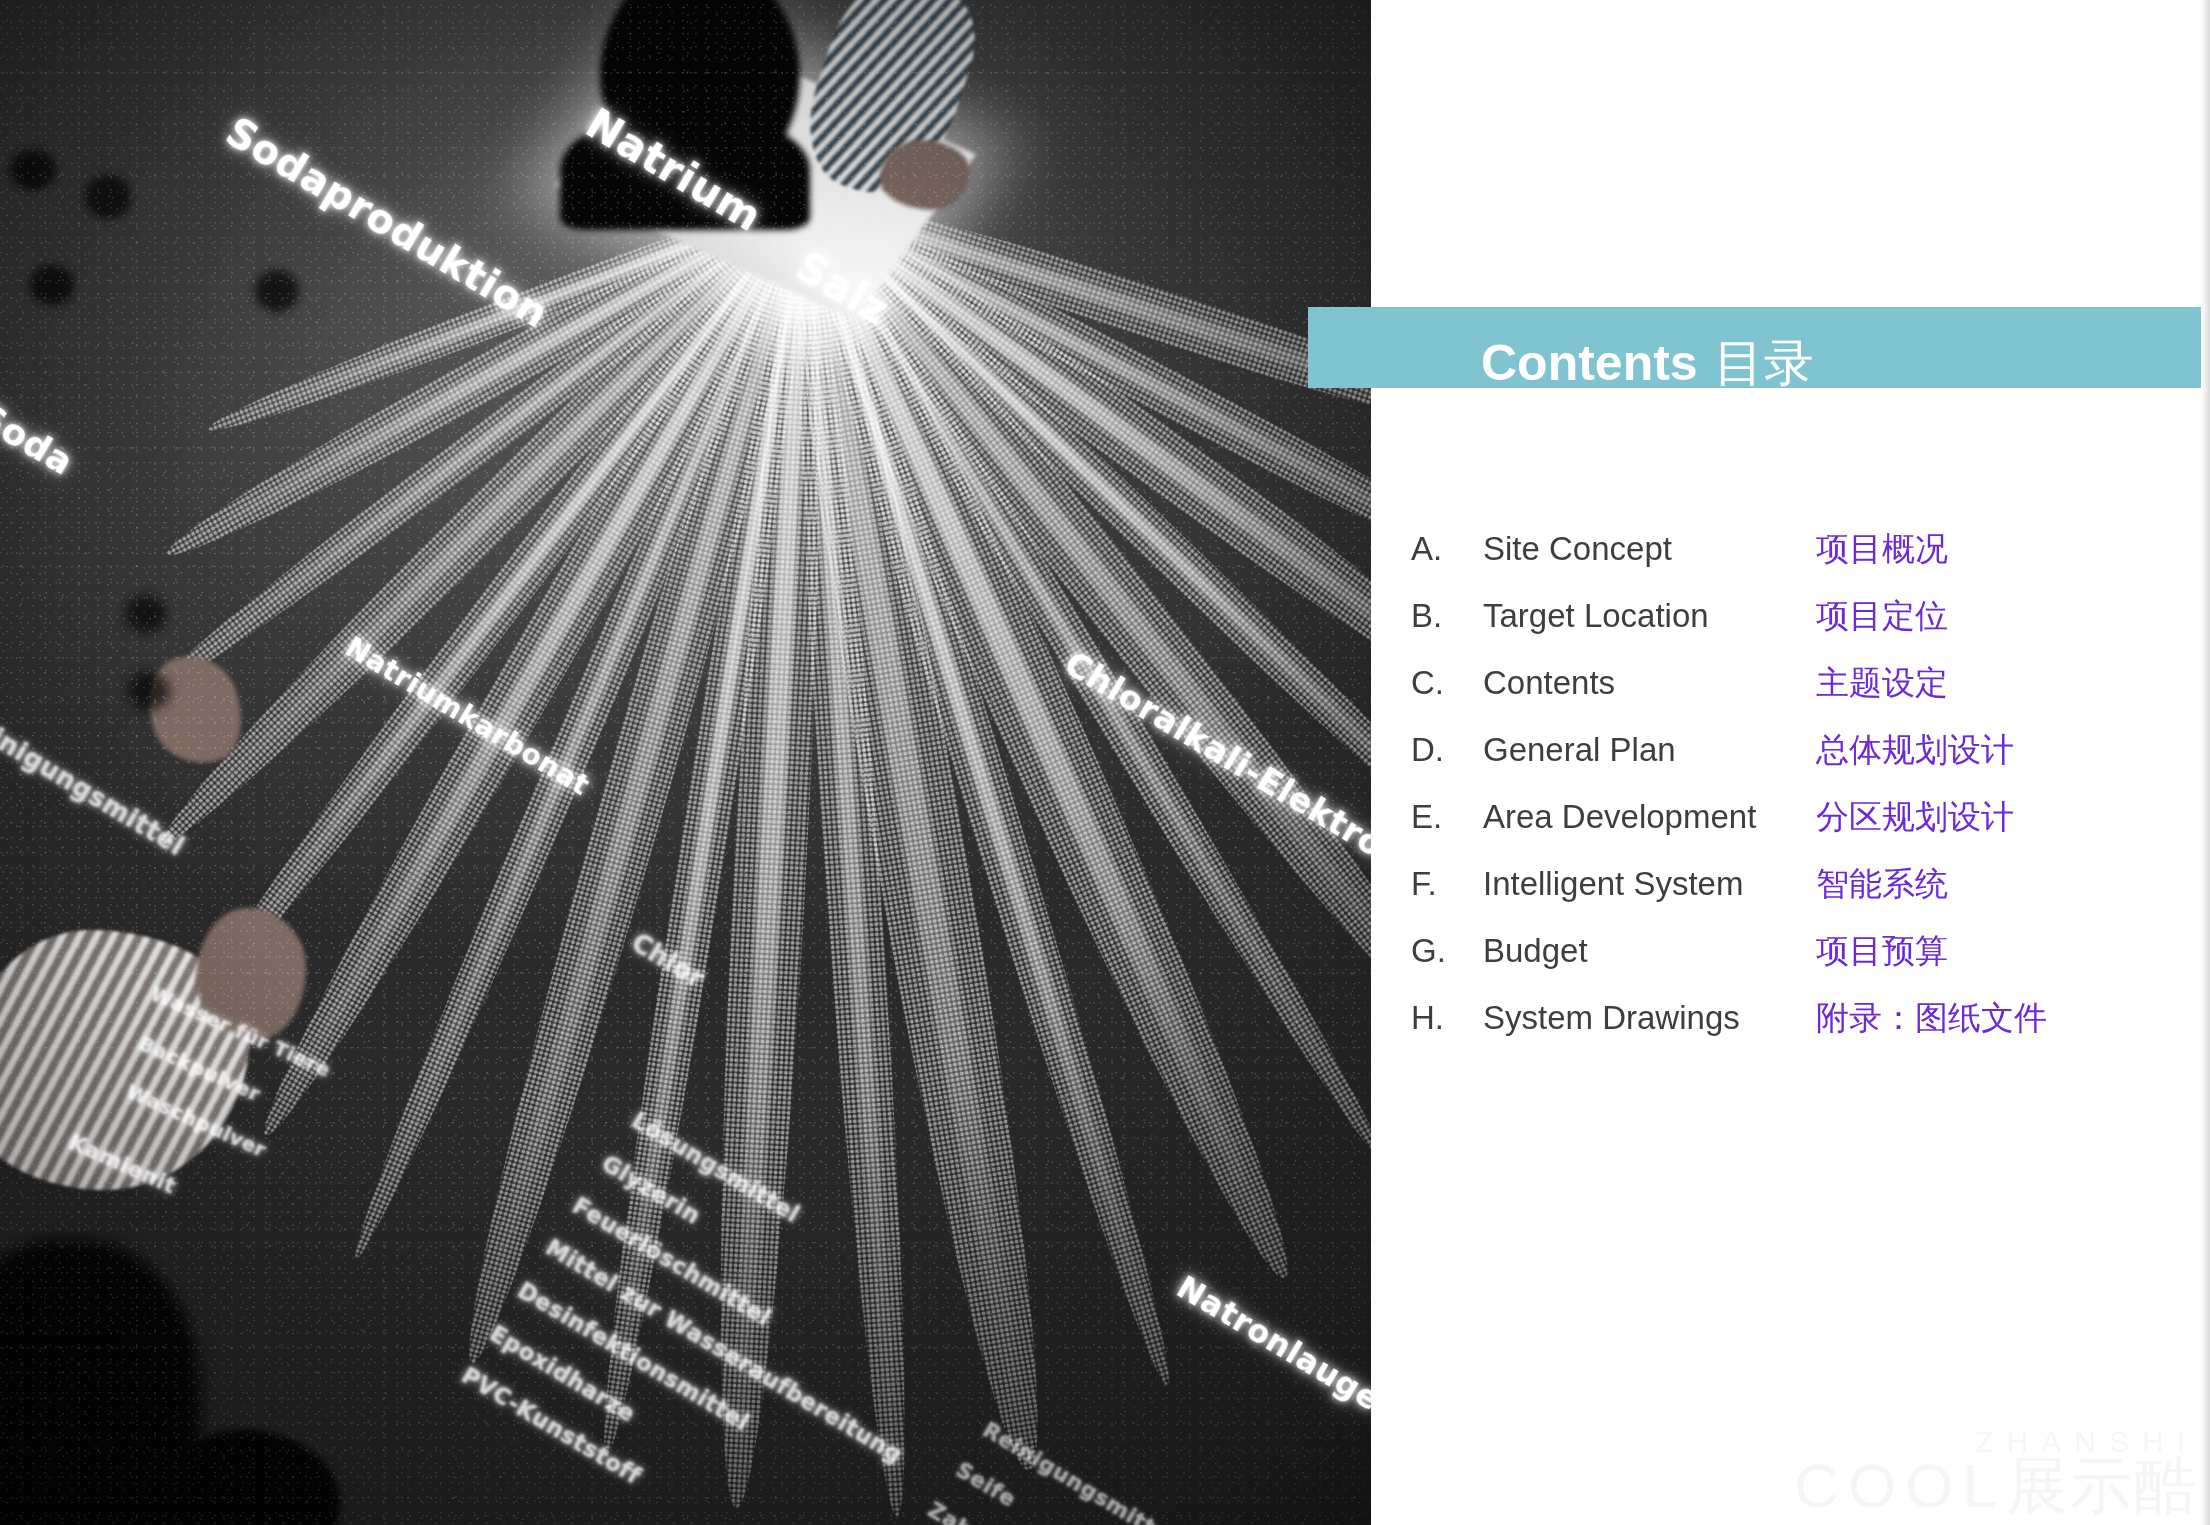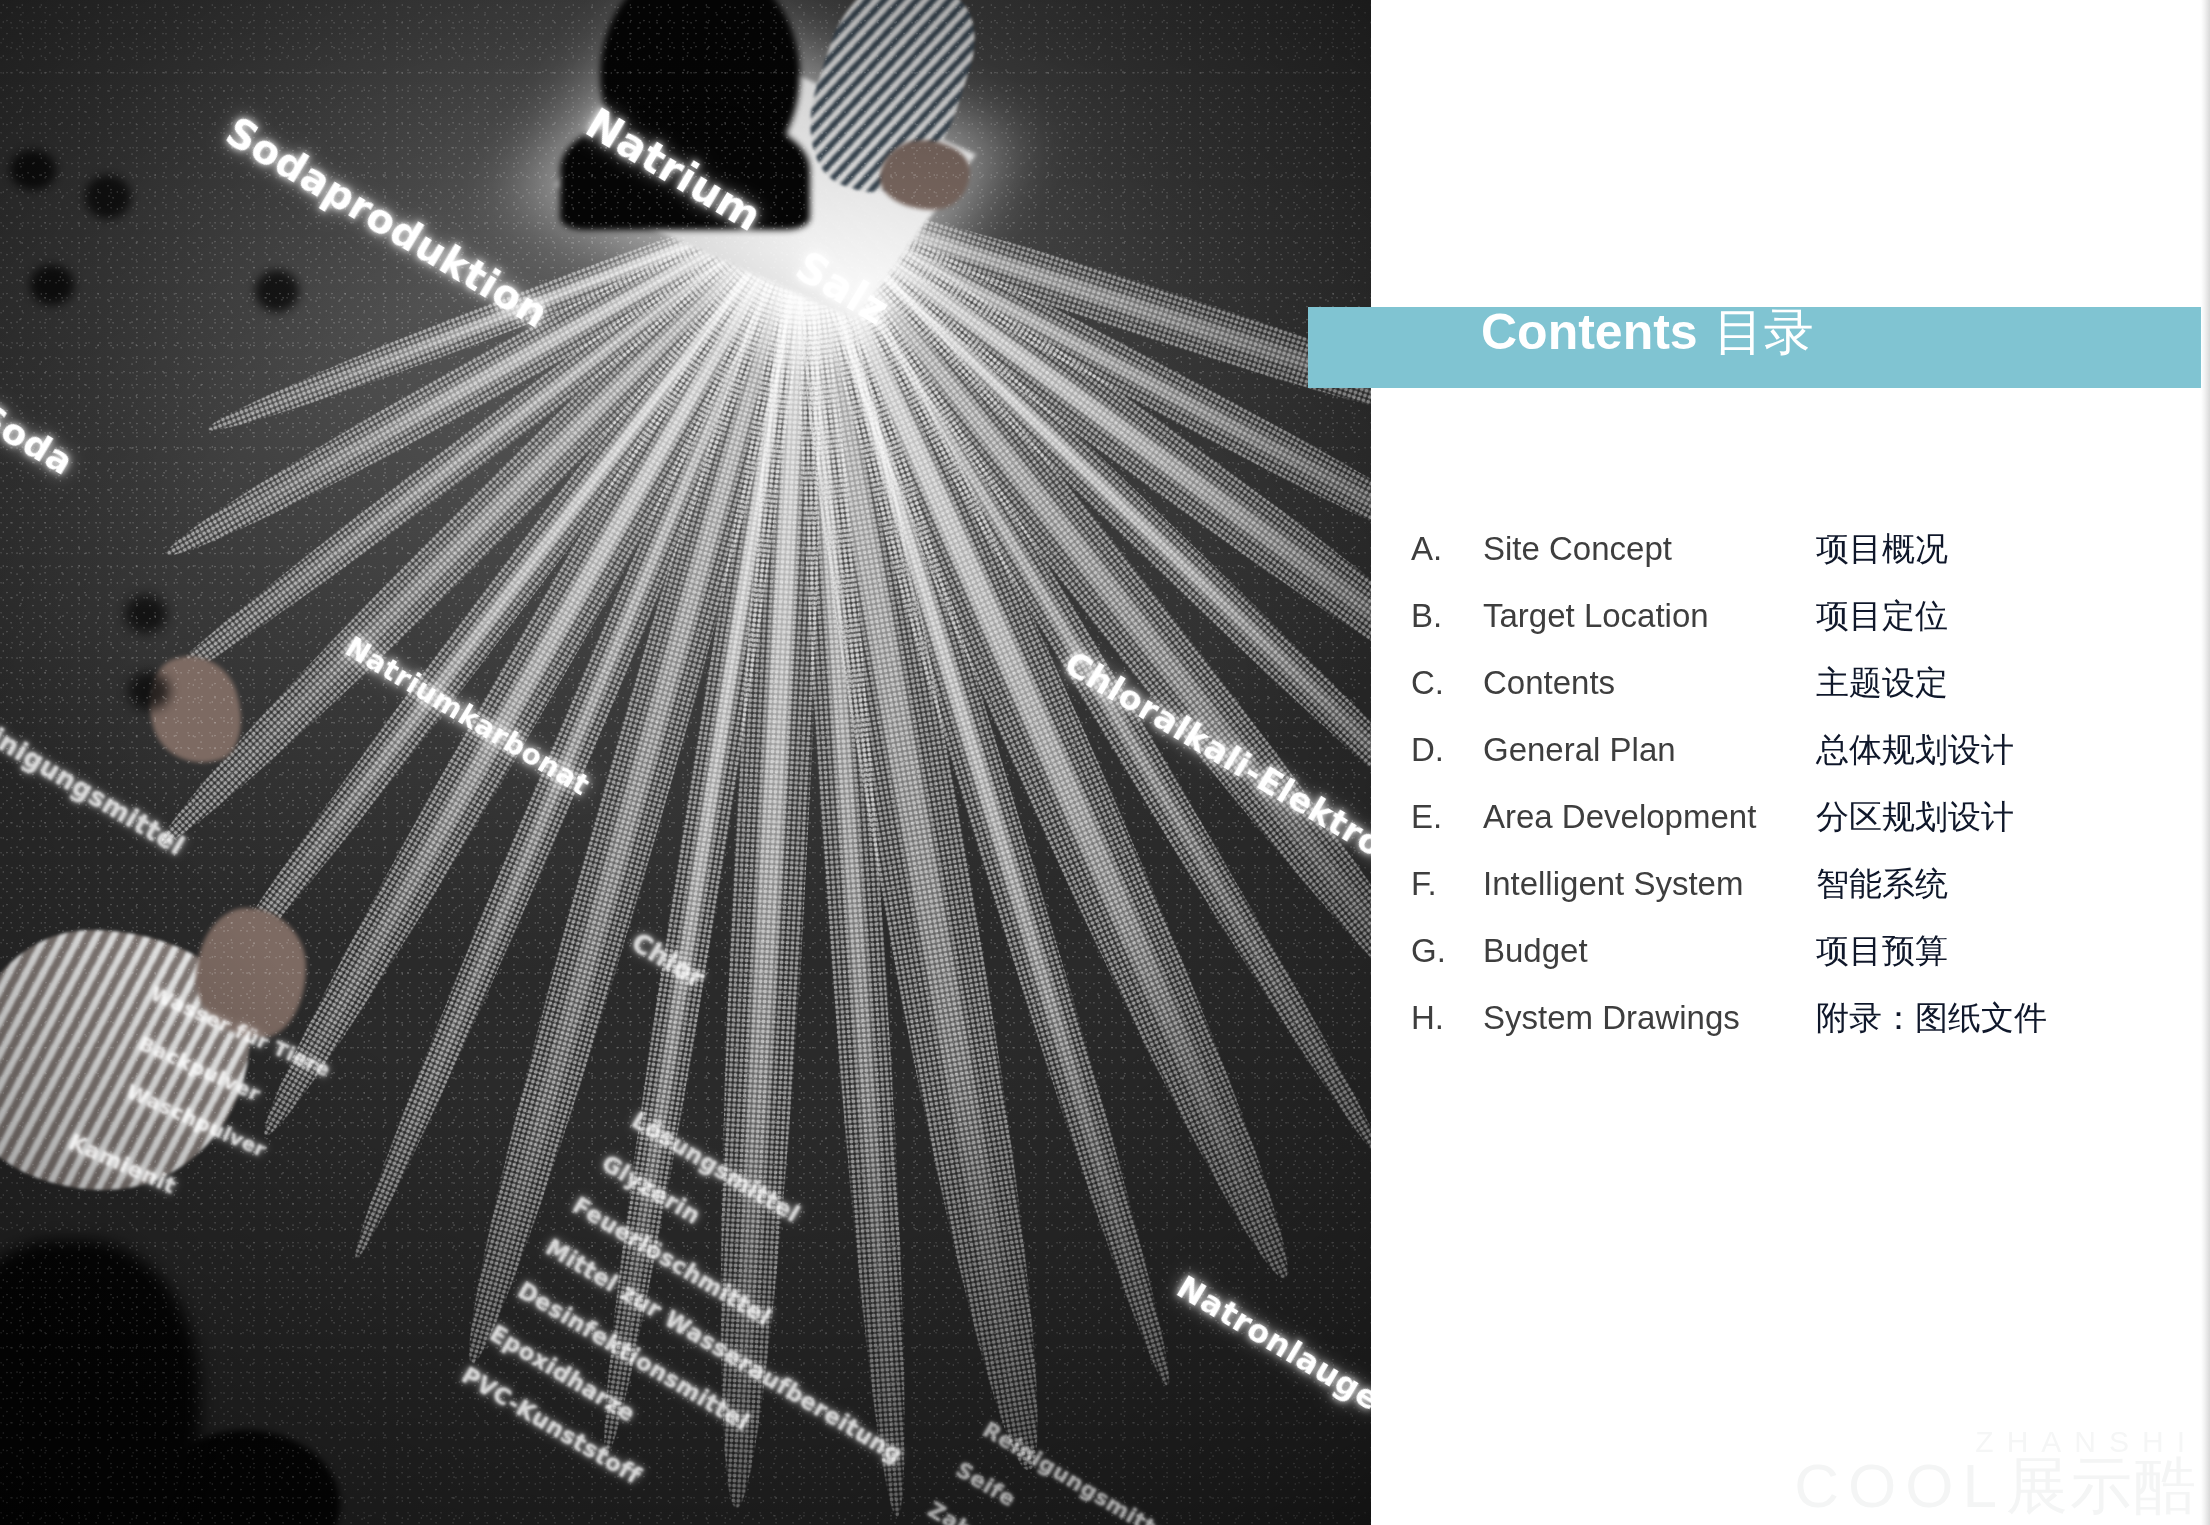--- a/index.html
+++ b/index.html
@@ -176,21 +176,21 @@
   
   #title-band {
     position: absolute;
     left: 1308px;
     top: 307px;
     width: 893px;
     height: 81px;
     background: #80c4d2;
     z-index: 20;
     display: flex;
-    align-items: flex-start;
+    align-items: flex-end;
   }
   #title-text {
     margin-left: 173px;
     color: #ffffff;
     font-size: 50px;
     font-weight: 700;
     line-height: 1;
     white-space: nowrap;
     font-family: "Liberation Sans", "DejaVu Sans", sans-serif;
   }
@@ -225,21 +225,21 @@
   .toc-en {
     width: 333px;
     flex: 0 0 333px;
     font-size: 33px;
     font-weight: 400;
     color: #3e3e3e;
   }
   .toc-cn {
     font-size: 33px;
     font-weight: 400;
-    color: #0f172a;
+    color: #6d28d9;
     font-family: "DejaVu Sans", sans-serif;
     white-space: nowrap;
   }
 
   
   #watermark {
     position: absolute;
     right: 12px;
     bottom: 8px;
     text-align: right;

